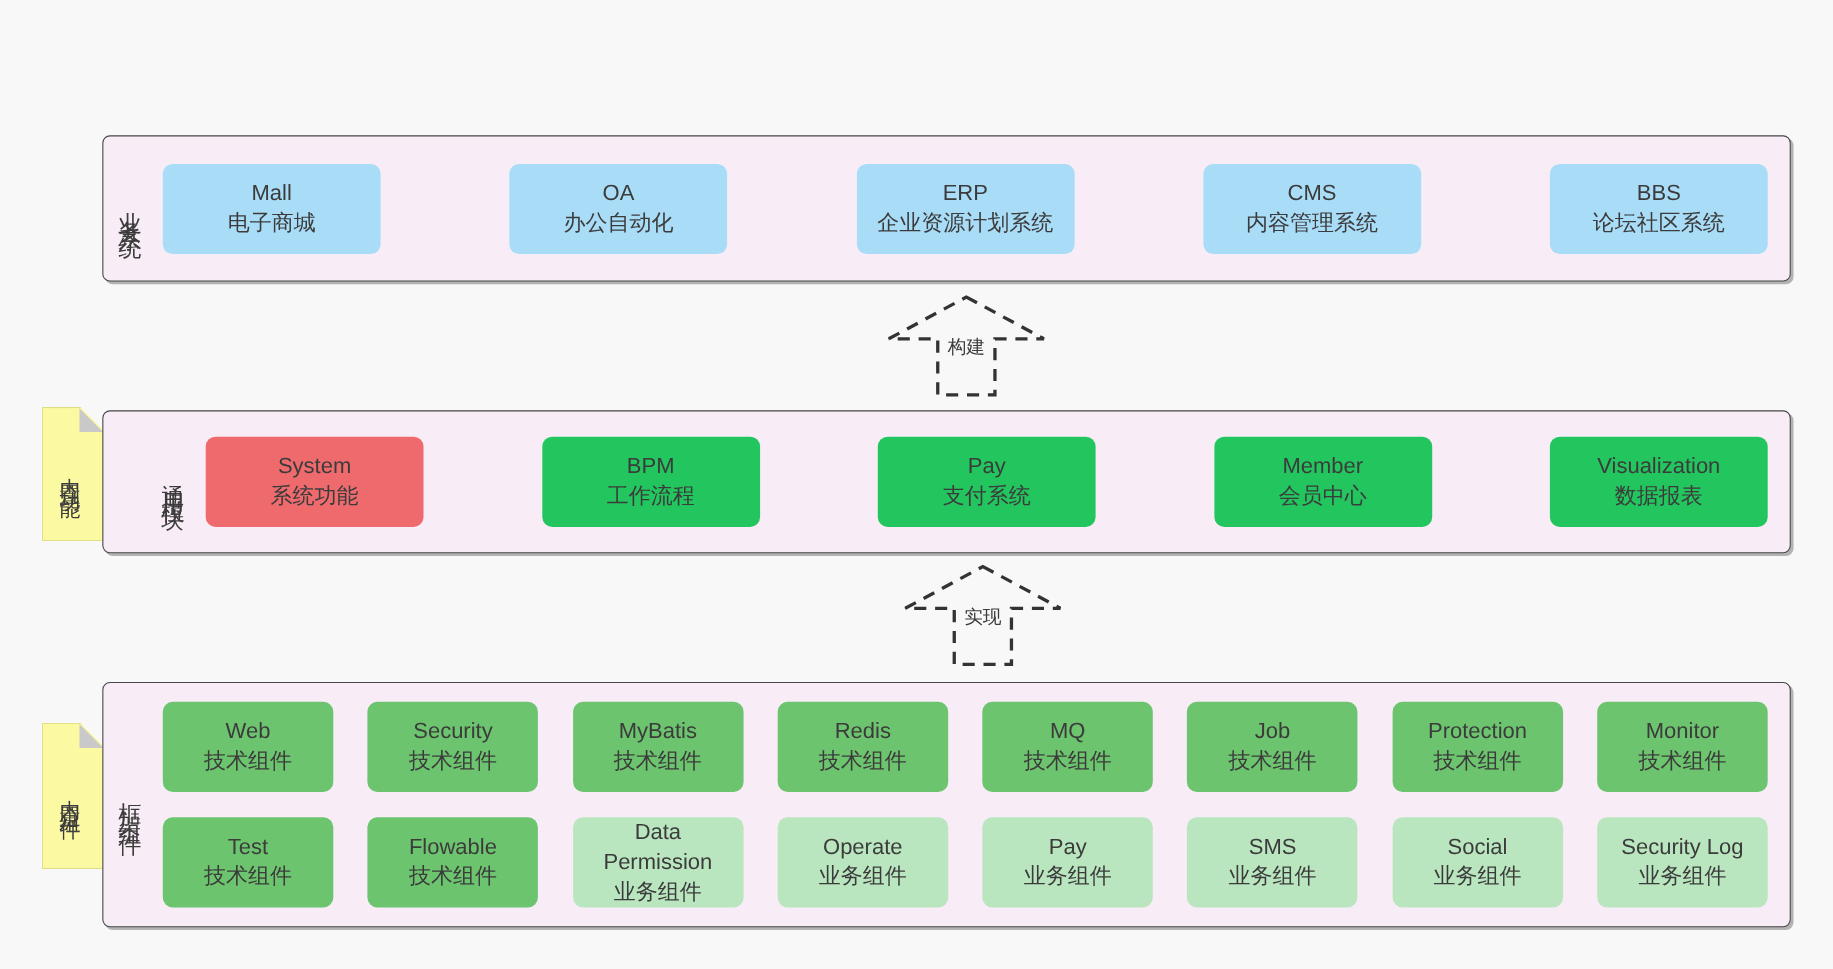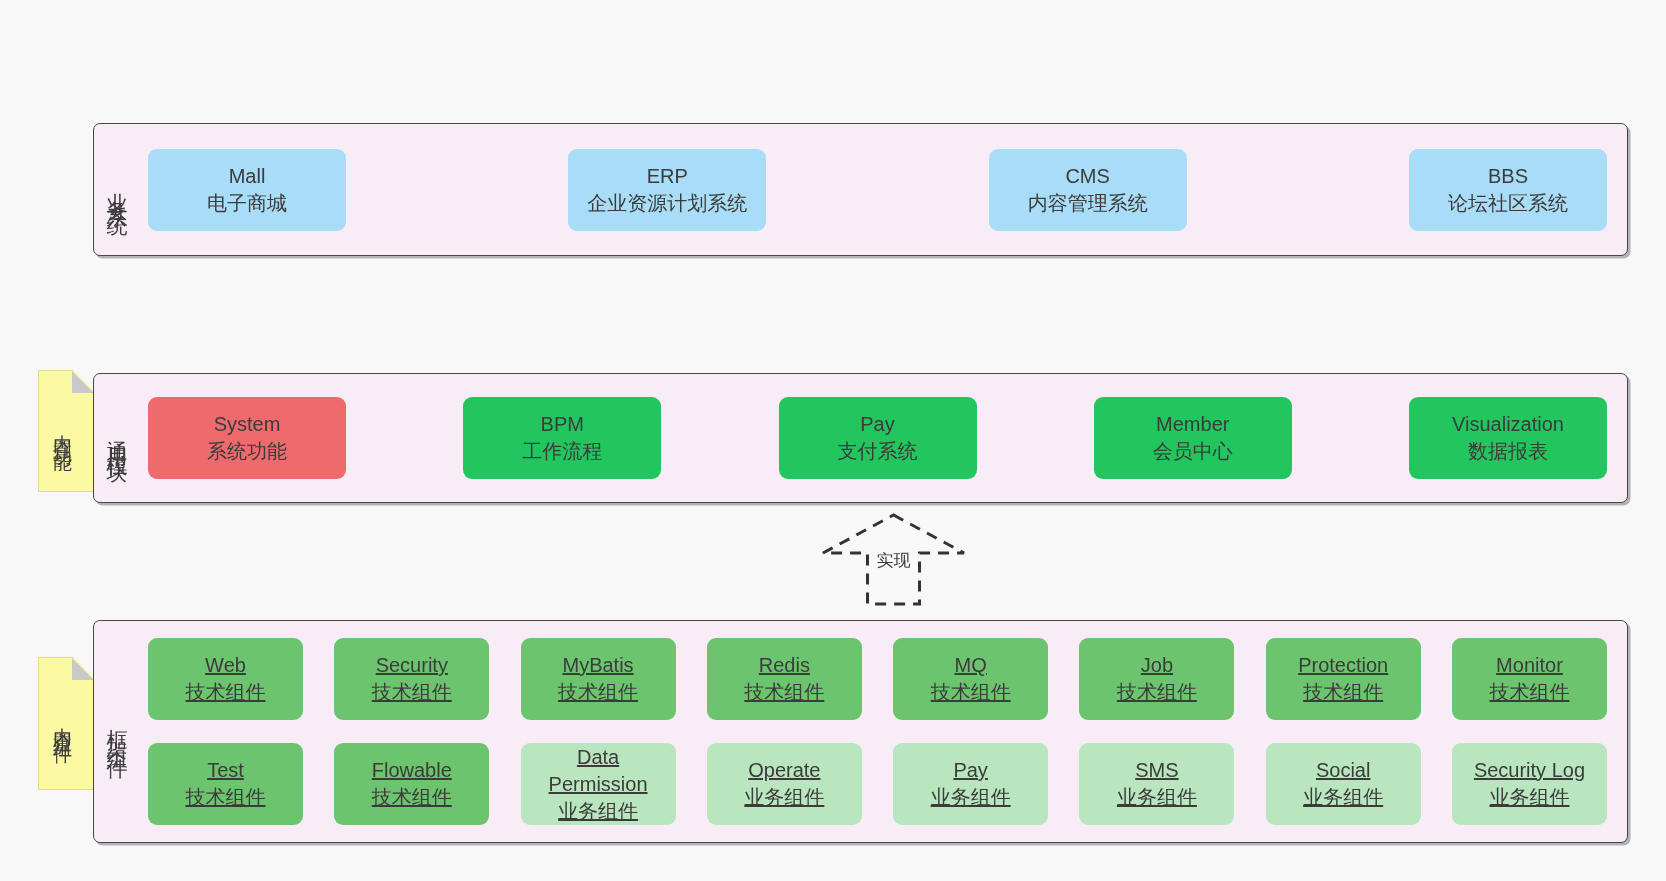--- a/index.html
+++ b/index.html
@@ -20,21 +20,21 @@
     background:#f8edf7;
     border:1.5px solid #474747;
     border-radius:7px;
     box-shadow:2.5px 2.5px 0 rgba(0,0,0,0.28);
     display:flex;
     align-items:center;
     box-sizing:border-box;
     z-index:2;
   }
   .panel-1{top:123px;height:133px;}
-  .panel-2{top:373px;height:130px;}
+  .panel-2{top:373px;height:130px;padding-left:39px;}
   .panel-3{top:620px;height:223px;}
 
   .side-label{
     width:46px;
     flex:0 0 46px;
     display:flex;align-items:center;justify-content:center;
     writing-mode:vertical-lr;
     text-orientation:upright;
     font-size:21px;
     letter-spacing:7px;
@@ -66,21 +66,21 @@
     display:flex;
     flex-direction:column;
     align-items:center;
     justify-content:center;
     text-align:center;
     line-height:1.35;
     box-sizing:border-box;
     padding:2px 6px;
   }
   .panel-1 .box,.panel-2 .box{width:198px;}
-  .panel-3 .box{width:155px;text-decoration:underline;}
+  .panel-3 .box{width:155px;}
   .box-title{font-size:20px;}
   .box-sub{font-size:20px;}
   .blue{background:#a9dcf7;}
   .red{background:#ee6a6d;}
   .pink{background:#22c55e;}
   .green{background:#6dc46e;}
   .green-light{background:#b9e6be;}
 
   
   .arrow{position:absolute;width:147px;height:94px;z-index:1;}
@@ -140,34 +140,44 @@
   </div>
 
   <section class="panel panel-1">
     <div class="side-label">业务系统</div>
     <div class="boxes">
       <div class="box blue">
         <div class="box-title">Mall</div>
         <div class="box-sub">电子商城</div>
       </div>
       <div class="box blue">
+        <div class="box-title">OA</div>
+        <div class="box-sub">办公自动化</div>
+      </div>
+      <div class="box blue">
         <div class="box-title">ERP</div>
         <div class="box-sub">企业资源计划系统</div>
       </div>
       <div class="box blue">
         <div class="box-title">CMS</div>
         <div class="box-sub">内容管理系统</div>
       </div>
       <div class="box blue">
         <div class="box-title">BBS</div>
         <div class="box-sub">论坛社区系统</div>
       </div>
     </div>
   </section>
 
+  <div class="arrow arrow-1">
+    <svg width="147" height="94" viewBox="0 0 147 94">
+      <polygon points="73.5,2 144,40 99.5,40 99.5,91 47.5,91 47.5,40 3,40" fill="none" stroke="#333333" stroke-width="3" stroke-dasharray="11 8"></polygon>
+    </svg>
+    <div class="arrow-label">构建</div>
+  </div>
 
   <section class="panel panel-2">
     <div class="side-label">通用模块</div>
     <div class="boxes">
       <div class="box red">
         <div class="box-title">System</div>
         <div class="box-sub">系统功能</div>
       </div>
       <div class="box pink">
         <div class="box-title">BPM</div>

